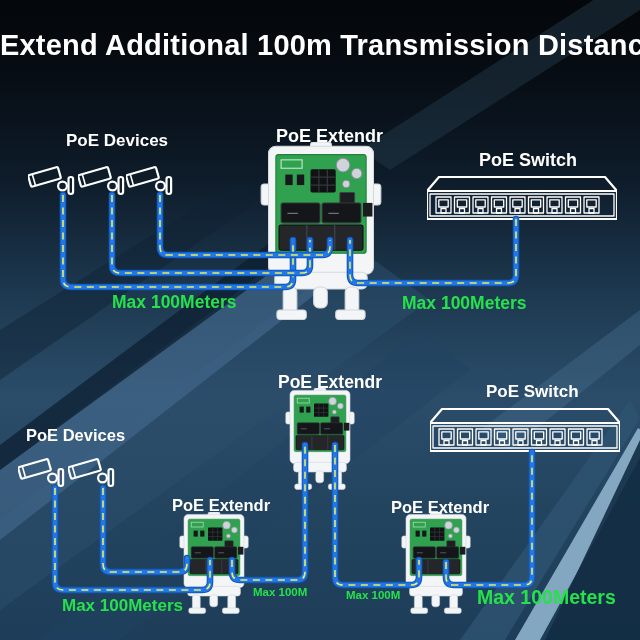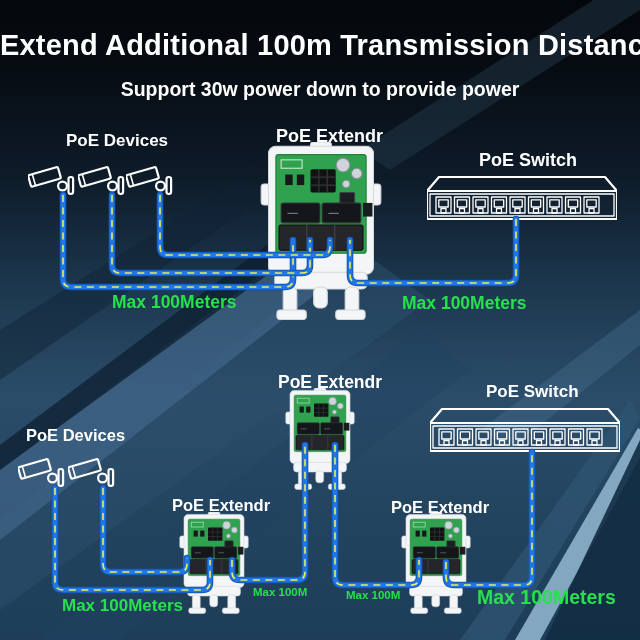--- a/index.html
+++ b/index.html
@@ -212,21 +212,20 @@
         </g>
       <g>
           <use href="#cb9" class="cable-edge"></use>
           <use href="#cb9" class="cable-core"></use>
           <use href="#cb9" class="cable-dash"></use>
         </g>
     </g>
   </svg>
 
   <div class="lbl title">Extend Additional 100m Transmission Distance</div>
-  <div class="lbl subtitle">Support 30w power down to provide power</div>
 
   <div class="lbl" style="left:66px;top:132px;font-size:17px;">PoE Devices</div>
   <div class="lbl" style="left:276px;top:127px;font-size:18px;">PoE Extendr</div>
   <div class="lbl" style="left:479px;top:151px;font-size:18px;">PoE Switch</div>
   <div class="lbl green" style="left:112px;top:293px;font-size:17.5px;">Max 100Meters</div>
   <div class="lbl green" style="left:402px;top:294px;font-size:17.5px;">Max 100Meters</div>
 
   <div class="lbl" style="left:278px;top:373px;font-size:17.5px;">PoE Extendr</div>
   <div class="lbl" style="left:486px;top:383px;font-size:17px;">PoE Switch</div>
   <div class="lbl" style="left:26px;top:426px;font-size:16.5px;">PoE Devices</div>

